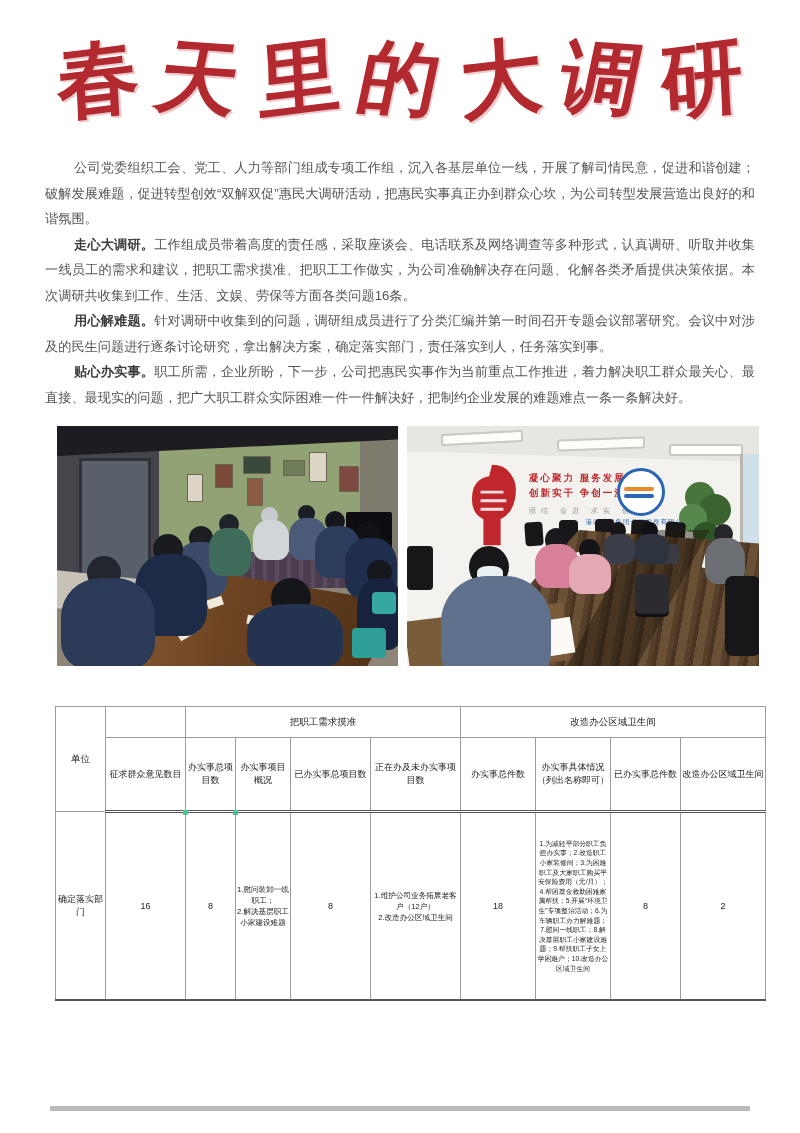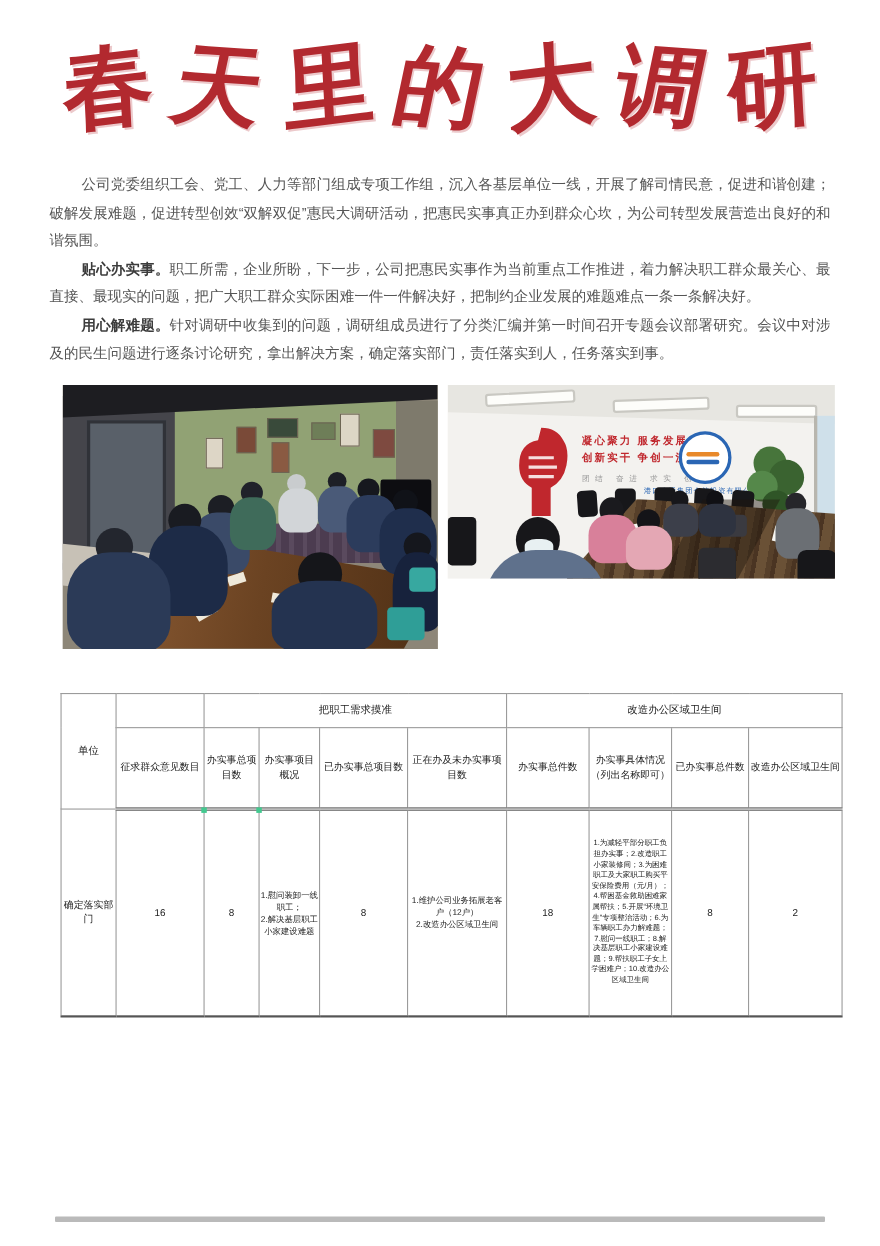--- a/index.html
+++ b/index.html
@@ -18,21 +18,21 @@
   
   .article{margin:31px 45px 0;font-size:13.2px;line-height:25.5px;text-align:justify;color:#555555;}
   .article p{margin:0;text-indent:2.2em;}
   .article b{color:#3c3c3c;}
 
   
   .photos{display:flex;gap:9px;margin:16px 0 0 57px;}
   .photo{position:relative;overflow:hidden;flex:none;}
   .photo *{position:absolute;}
   .photo-l{width:341px;height:240px;background:#9b9484;}
-  .photo-r{width:352px;height:176px;background:#f3f2ef;}
+  .photo-r{width:352px;height:240px;background:#f3f2ef;}
 
   
   .lp-ceiling{left:0;top:0;width:100%;height:30px;background:#1d1d21;clip-path:polygon(0 0,100% 0,100% 45%,0 100%);}
   .lp-wall-left{left:0;top:10px;width:102px;height:158px;background:#45454b;}
   .lp-door{left:22px;top:32px;width:66px;height:120px;background:#596069;border:3px solid #303238;}
   .lp-counter{left:0;top:150px;width:108px;height:38px;background:#c7c1b6;transform:skewY(6deg);}
   .lp-green{left:102px;top:14px;width:204px;height:118px;background:#91a274;}
   .lp-frame{background:#ddd6c6;border:1px solid #6d6553;}
   .lp-f1{left:130px;top:48px;width:14px;height:26px;}
   .lp-f2{left:158px;top:38px;width:16px;height:22px;background:#7a4a38;}
@@ -180,22 +180,23 @@
     <span>天</span>
     <span>里</span>
     <span>的</span>
     <span>大</span>
     <span>调</span>
     <span>研</span>
   </div>
 
   <div class="article">
     <p><b></b><span>公司党委组织工会、党工、人力等部门组成专项工作组，沉入各基层单位一线，开展了解司情民意，促进和谐创建；破解发展难题，促进转型创效“双解双促”惠民大调研活动，把惠民实事真正办到群众心坎，为公司转型发展营造出良好的和谐氛围。</span></p>
+    <p><b>走心大调研。</b><span>工作组成员带着高度的责任感，采取座谈会、电话联系及网络调查等多种形式，认真调研、听取并收集一线员工的需求和建议，把职工需求摸准、把职工工作做实，为公司准确解决存在问题、化解各类矛盾提供决策依据。本次调研共收集到工作、生活、文娱、劳保等方面各类问题16条。</span></p>
+    <p><b>用心解难题。</b><span>针对调研中收集到的问题，调研组成员进行了分类汇编并第一时间召开专题会议部署研究。会议中对涉及的民生问题进行逐条讨论研究，拿出解决方案，确定落实部门，责任落实到人，任务落实到事。</span></p>
     <p><b>贴心办实事。</b><span>职工所需，企业所盼，下一步，公司把惠民实事作为当前重点工作推进，着力解决职工群众最关心、最直接、最现实的问题，把广大职工群众实际困难一件一件解决好，把制约企业发展的难题难点一条一条解决好。</span></p>
-    <p><b>用心解难题。</b><span>针对调研中收集到的问题，调研组成员进行了分类汇编并第一时间召开专题会议部署研究。会议中对涉及的民生问题进行逐条讨论研究，拿出解决方案，确定落实部门，责任落实到人，任务落实到事。</span></p>
   </div>
 
   <div class="photos">
 
     <div class="photo photo-l">
       <div class="lp-wall-left"></div>
       <div class="lp-door"></div>
       <div class="lp-green"></div>
       <div class="lp-frame lp-f1"></div>
       <div class="lp-frame lp-f2"></div>

